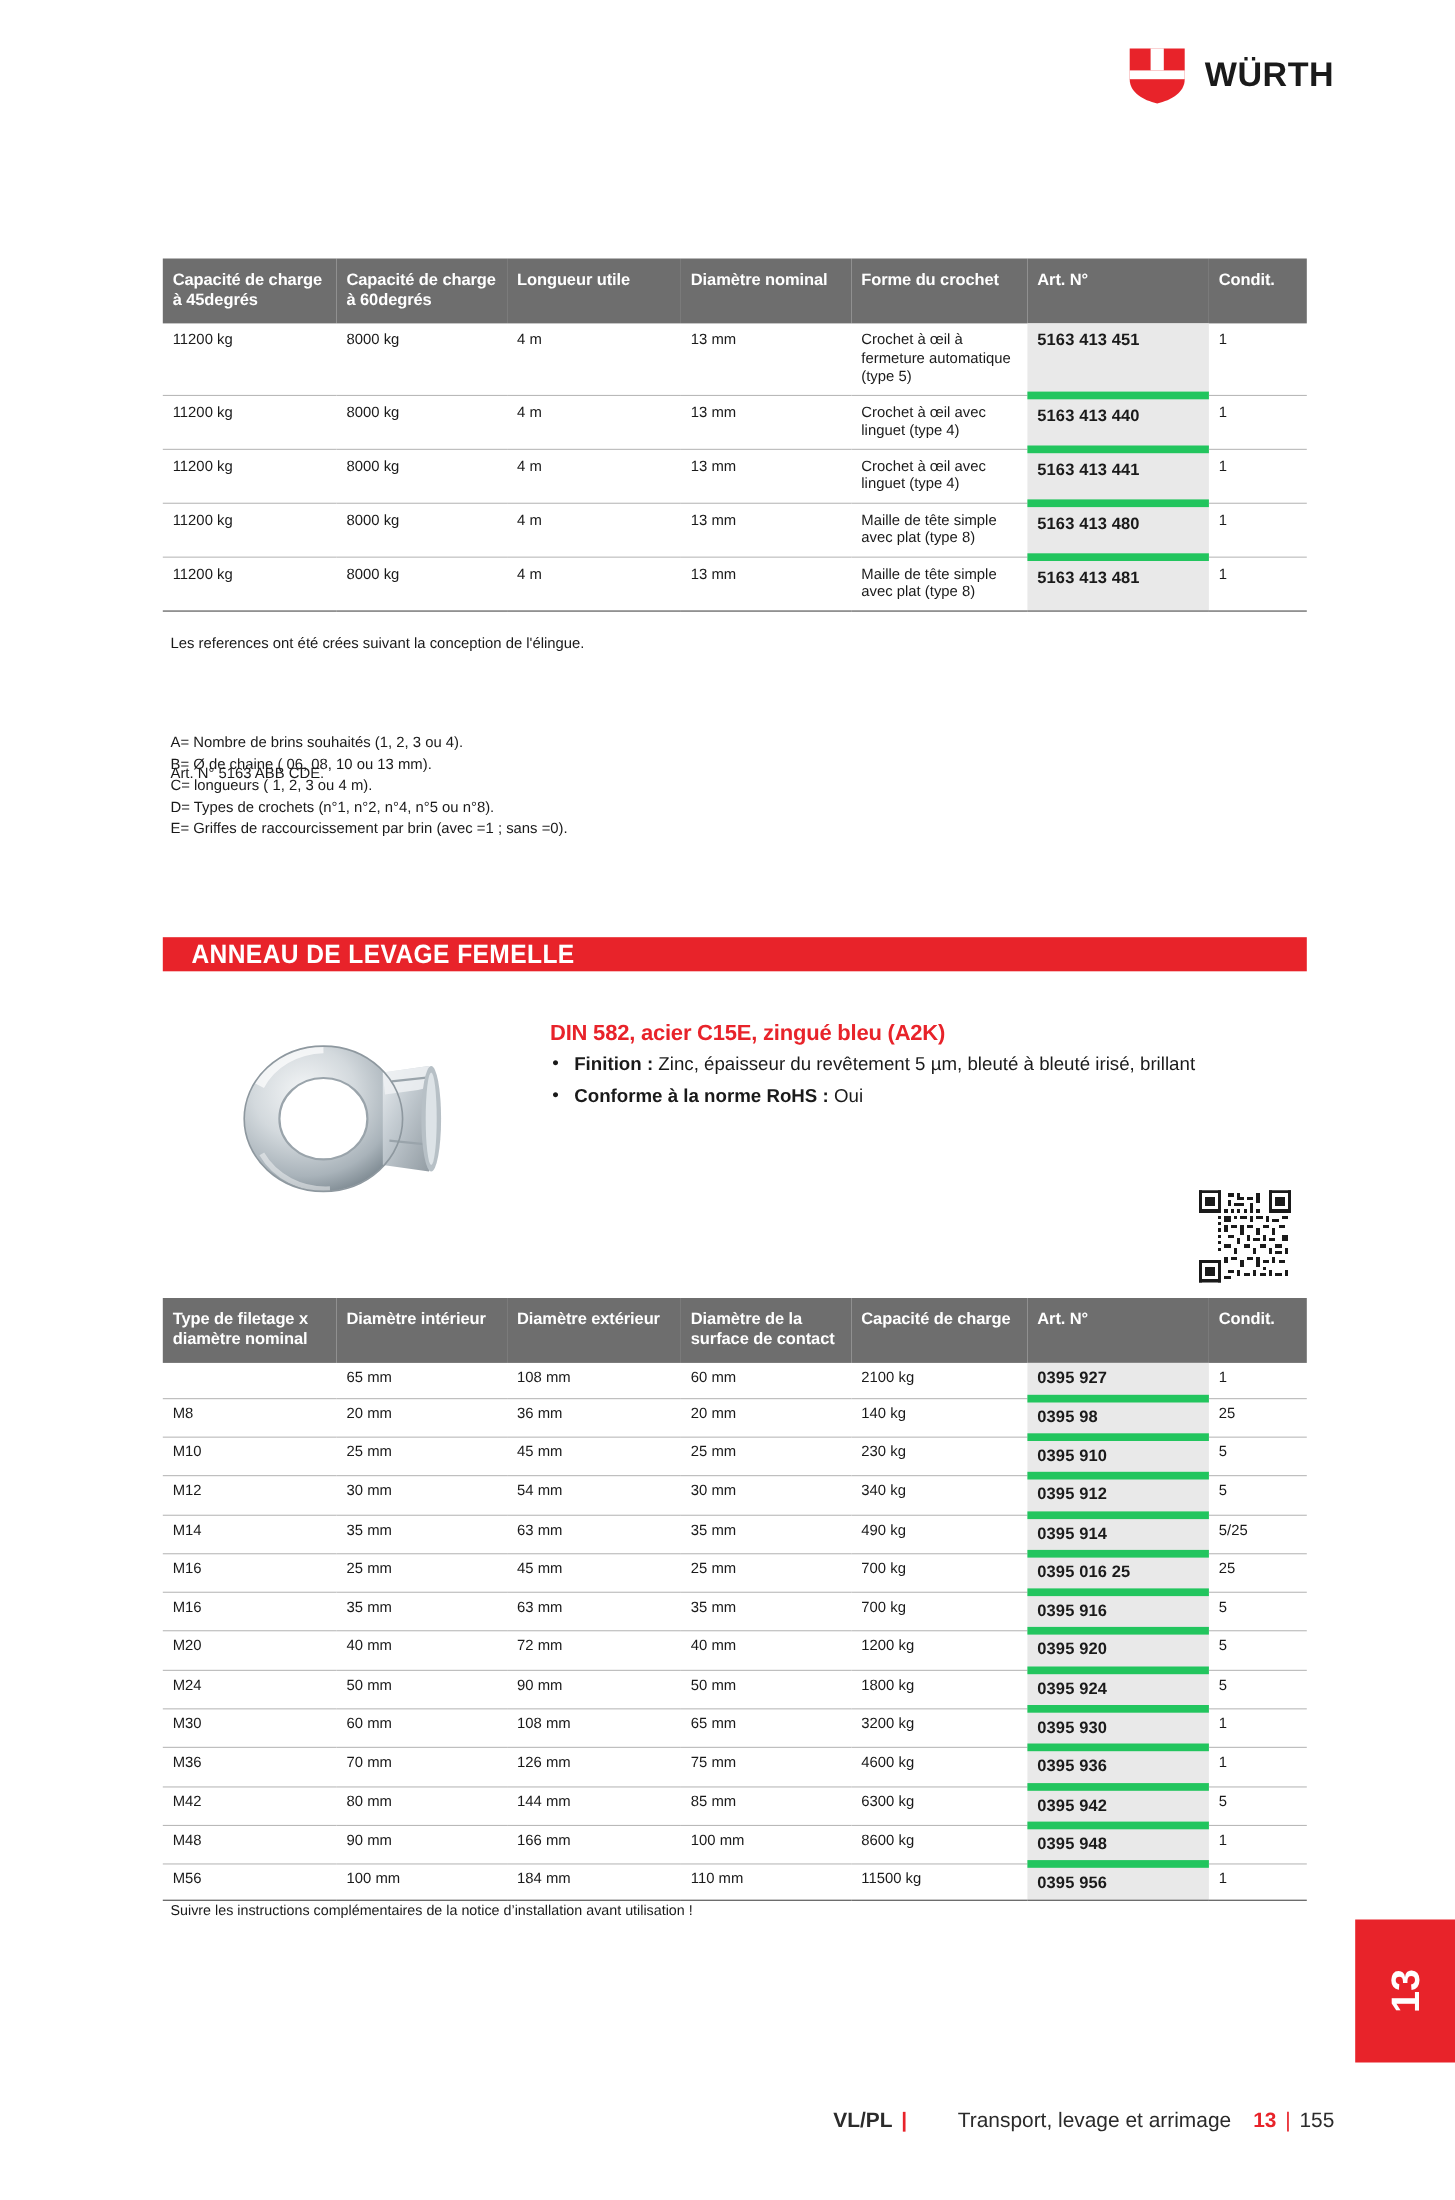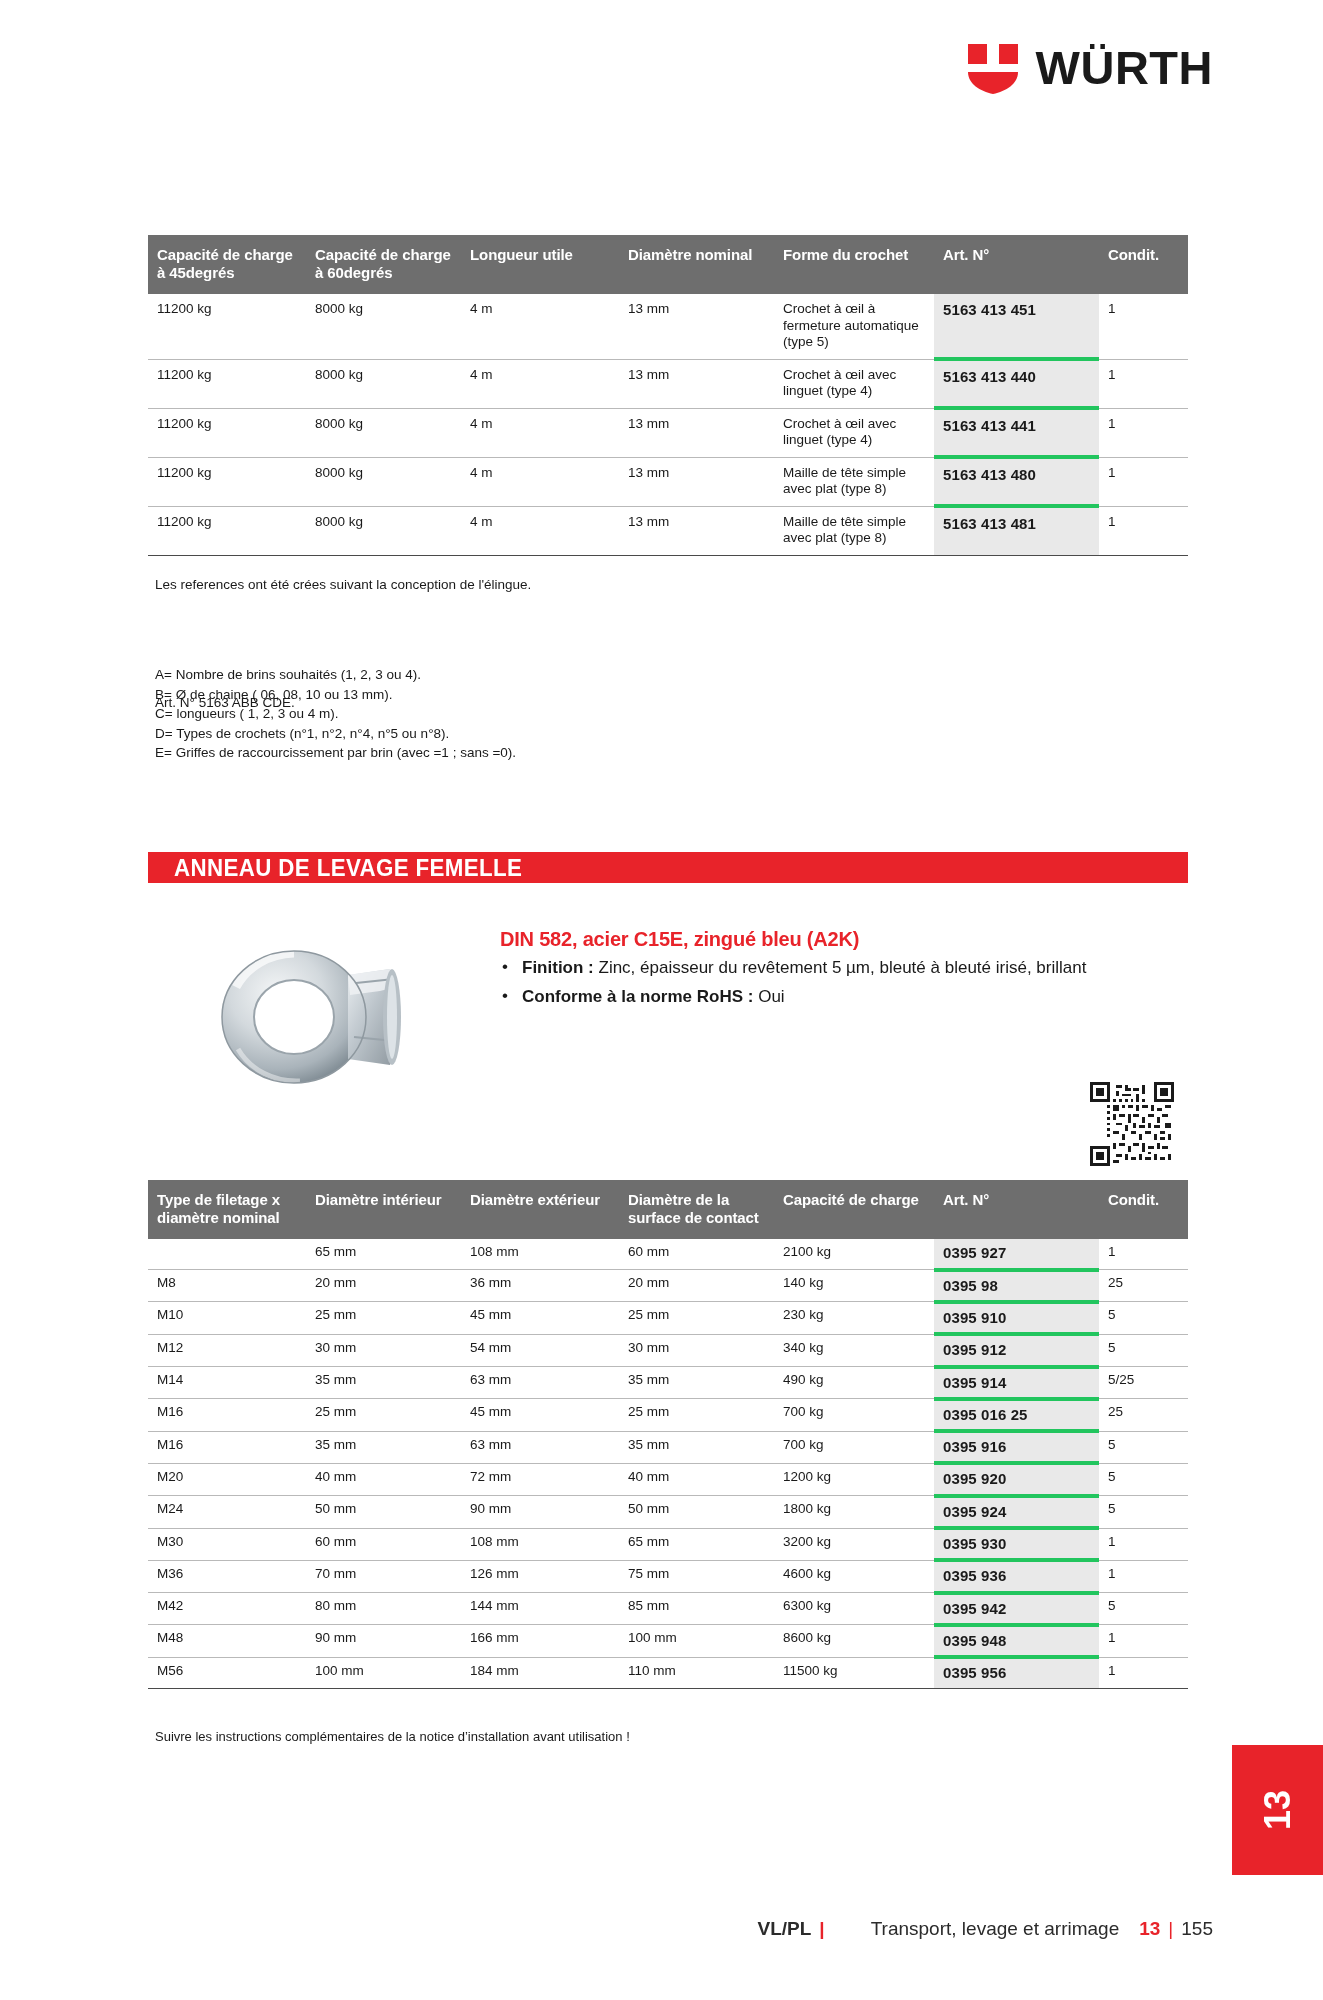--- a/index.html
+++ b/index.html
@@ -34,21 +34,21 @@
     gap: 14px;
   }
   .brand-mark {
     width: 58px;
     height: 58px;
     position: relative;
   }
   .brand-wordmark {
     font-family: "Liberation Sans", sans-serif;
     font-weight: bold;
-    font-size: 47px;
+    font-size: 31px;
     letter-spacing: 0.5px;
     color: #1a1a1a;
     line-height: 1;
     white-space: nowrap;
   }
 
   
   .spec-table {
     position: absolute;
     border-collapse: collapse;
@@ -75,21 +75,21 @@
     color: #1a1a1a;
   }
   .spec-table tbody tr:last-child td {
     border-bottom: 1.6px solid #4a4a4a;
   }
   .spec-table td.artno {
     background: #e9e9e9;
     font-weight: bold;
     font-size: 15px;
     letter-spacing: 0.1px;
-    border-bottom: 4px solid #22c55e;
+    border-bottom: 7px solid #22c55e;
   }
   .spec-table tbody tr:last-child td.artno {
     border-bottom: 1.6px solid #4a4a4a;
   }
 
   
   #table-elingues { top: 235px; left: 148px; width: 1040px; }
   #table-elingues col.c1 { width: 158px; }
   #table-elingues col.c2 { width: 155px; }
   #table-elingues col.c3 { width: 158px; }

